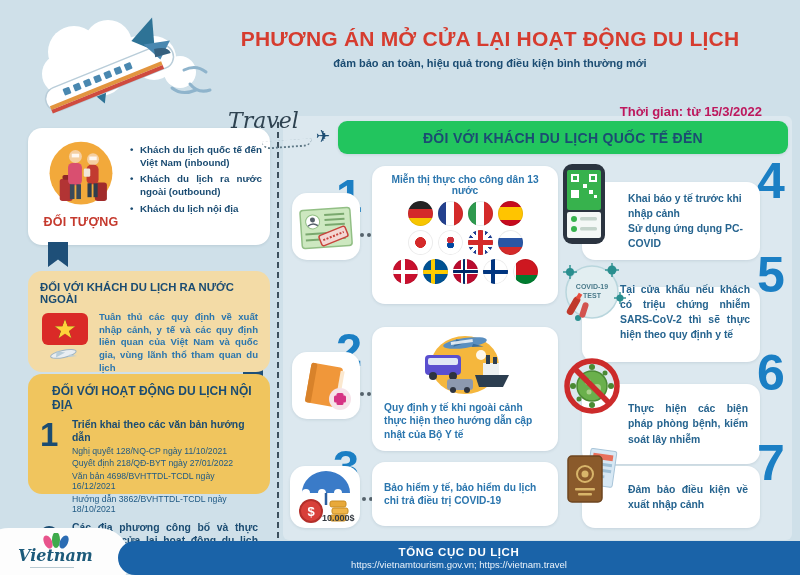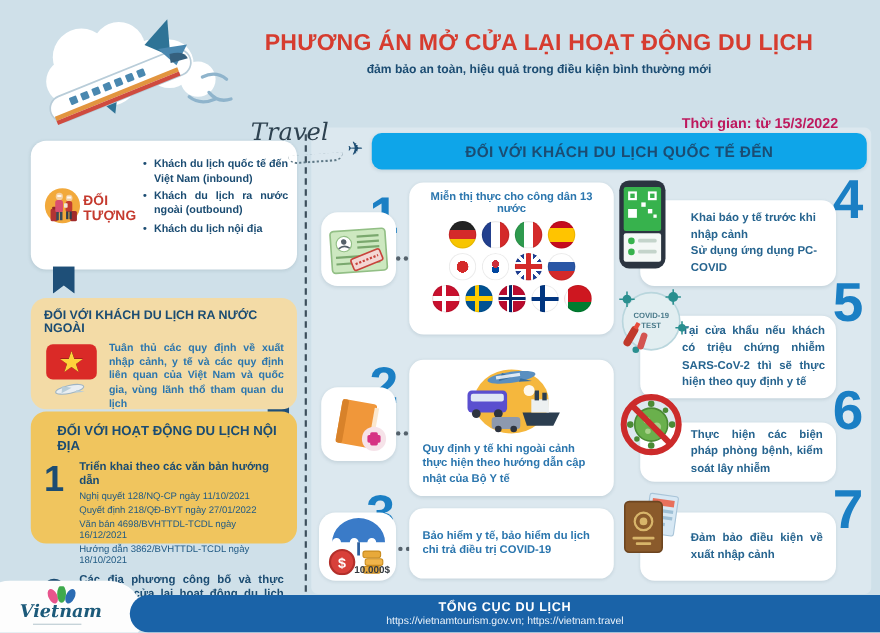--- a/index.html
+++ b/index.html
@@ -20,21 +20,21 @@
   .page-title { position:absolute; left:205px; top:27px; width:570px; text-align:center;
     color:#d63c2f; font-weight:bold; font-size:21px; letter-spacing:.2px; }
   .page-subtitle { position:absolute; left:205px; top:57px; width:570px; text-align:center;
     color:#1b4c72; font-weight:bold; font-size:11px; }
   .time-label { position:absolute; right:38px; top:104px; color:#be185d; font-weight:bold; font-size:13px; }
 
   
   .box { position:absolute; border-radius:14px; }
   .box-audience { left:28px; top:128px; width:242px; height:117px; background:#fff;
     display:flex; padding:10px 8px 8px 10px; gap:6px; box-shadow:0 1px 3px rgba(40,70,90,.12); }
-  .aud-left { width:86px; display:flex; flex-direction:row; align-items:center; }
+  .aud-left { width:86px; display:flex; flex-direction:column; align-items:center; }
   .aud-label { color:#c53a2e; font-weight:bold; font-size:12.5px; margin-top:3px; letter-spacing:.2px; }
   .aud-list { flex:1; padding-top:6px; }
   .aud-item { font-size:9.8px; font-weight:bold; color:#1b4c72; margin-bottom:4px;
     padding-left:10px; position:relative; line-height:1.3; text-align:justify; }
   .aud-item::before { content:"•"; position:absolute; left:0; top:0; }
 
   .ribbon { position:absolute; width:20px; height:25px; background:#1e4f78;
     clip-path:polygon(0 0,100% 0,100% 100%,50% 70%,0 100%); }
   .ribbon-1 { left:48px; top:242px; }
   .ribbon-2 { left:243px; top:360px; }
@@ -55,21 +55,21 @@
   .doc-line { font-size:8.7px; color:#225b84; margin-top:2px; line-height:1.2; }
   .dstep2-text { font-size:10.4px; font-weight:bold; color:#1b4c72; line-height:1.3; text-align:justify; }
 
   
   .travel-script { position:absolute; left:228px; top:108px; font-family:"DejaVu Serif",serif;
     font-style:italic; font-size:22px; color:#2e4250; }
   .travel-trail { position:absolute; left:262px; top:140px; width:50px; height:8px;
     border-bottom:2px dotted #5e7886; border-radius:0 0 40px 40px; transform:rotate(-4deg); }
   .header-plane { position:absolute; left:316px; top:126px; font-size:17px; color:#1b4c72; }
   .inbound-header { position:absolute; left:338px; top:121px; width:450px; height:33px;
-    background:#0ea5e9; border-radius:9px; display:flex; align-items:center; justify-content:center;
+    background:#22c55e; border-radius:9px; display:flex; align-items:center; justify-content:center;
     font-weight:bold; font-size:14px; color:#1b4c72; letter-spacing:.3px;
     box-shadow:0 1px 3px rgba(40,70,90,.12); }
 
   .step-num { position:absolute; font-size:47px; font-weight:bold; color:#1b7fc4; line-height:1; }
   .icon-card { position:absolute; background:#fff; border-radius:15px;
     display:flex; align-items:center; justify-content:center;
     box-shadow:0 1px 3px rgba(40,70,90,.12); }
   .dots { position:absolute; display:flex; gap:3px; }
   .dots i { width:4px; height:4px; border-radius:50%; background:#55626c; }
 
@@ -118,22 +118,22 @@
 
   .s2-box { left:372px; top:327px; width:186px; height:124px; padding:4px 10px 6px; text-align:center; }
   .s3-box { left:372px; top:462px; width:186px; height:64px; padding:8px 12px;
     display:flex; align-items:center; }
   .amount-label { position:absolute; left:32px; bottom:5px; font-size:9px; font-weight:bold; color:#343a40; }
 
   .rbox { position:absolute; left:582px; width:178px; background:#fff; border-radius:13px;
     box-shadow:0 1px 3px rgba(40,70,90,.12); display:flex; flex-direction:column; justify-content:center; }
   .rtext { color:#26648f; font-weight:bold; font-size:10.4px; line-height:1.45; text-align:justify; }
   .r4 { top:182px; height:78px; padding:8px 10px 8px 46px; }
-  .r5 { top:287px; height:75px; padding:8px 10px 8px 38px; }
-  .r6 { top:384px; height:54px; padding:8px 12px 8px 46px; }
+  .r5 { top:287px; height:75px; padding:8px 10px 20px 38px;justify-content:flex-end; }
+  .r6 { top:384px; height:80px; padding:8px 12px 8px 46px; }
   .r7 { top:466px; height:62px; padding:8px 12px 8px 46px; }
   .r-icon { position:absolute; }
 
   
   .footer-bar { position:absolute; left:118px; top:541px; width:682px; height:34px;
     background:#1a63a8; border-radius:17px 0 0 17px; display:flex; flex-direction:column;
     align-items:center; justify-content:center; gap:1px; }
   .footer-org { color:#fff; font-weight:bold; font-size:11.5px; letter-spacing:.6px; }
   .footer-urls { color:#eaf2fa; font-size:9.5px; }
   .logo-blob { position:absolute; left:-22px; top:528px; width:152px; height:62px;

